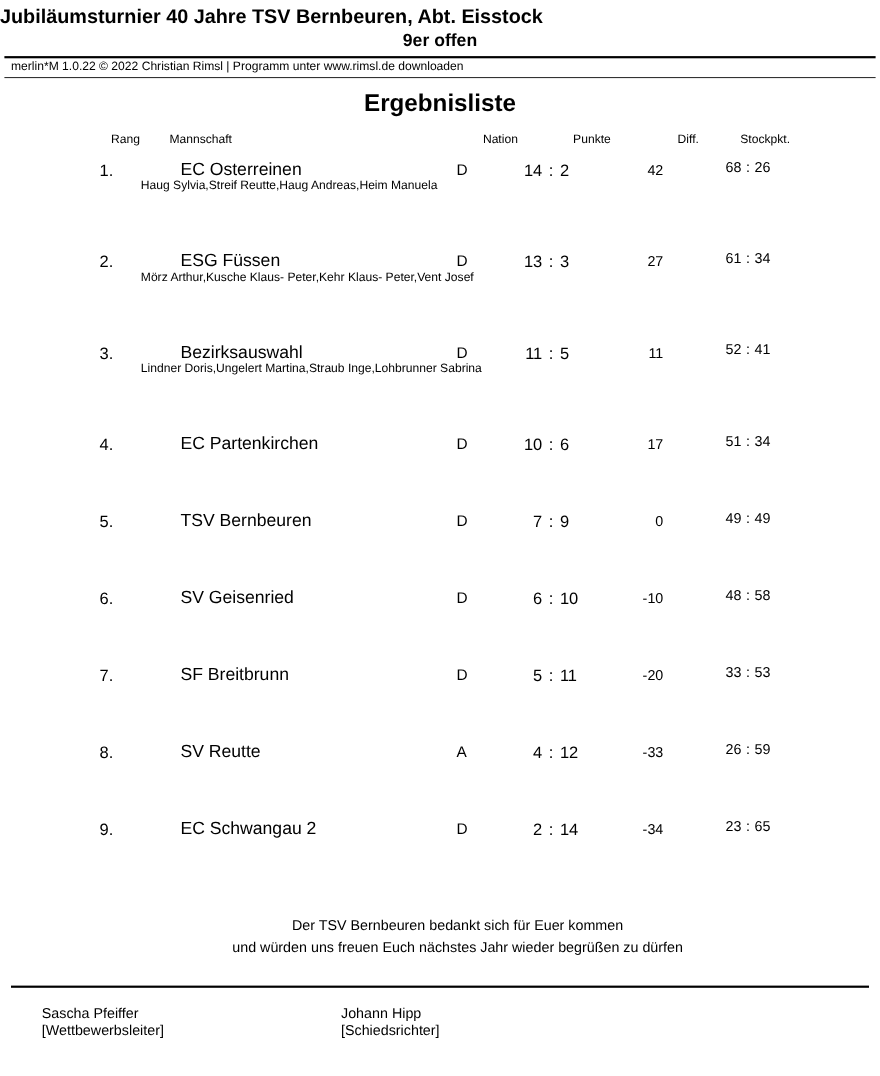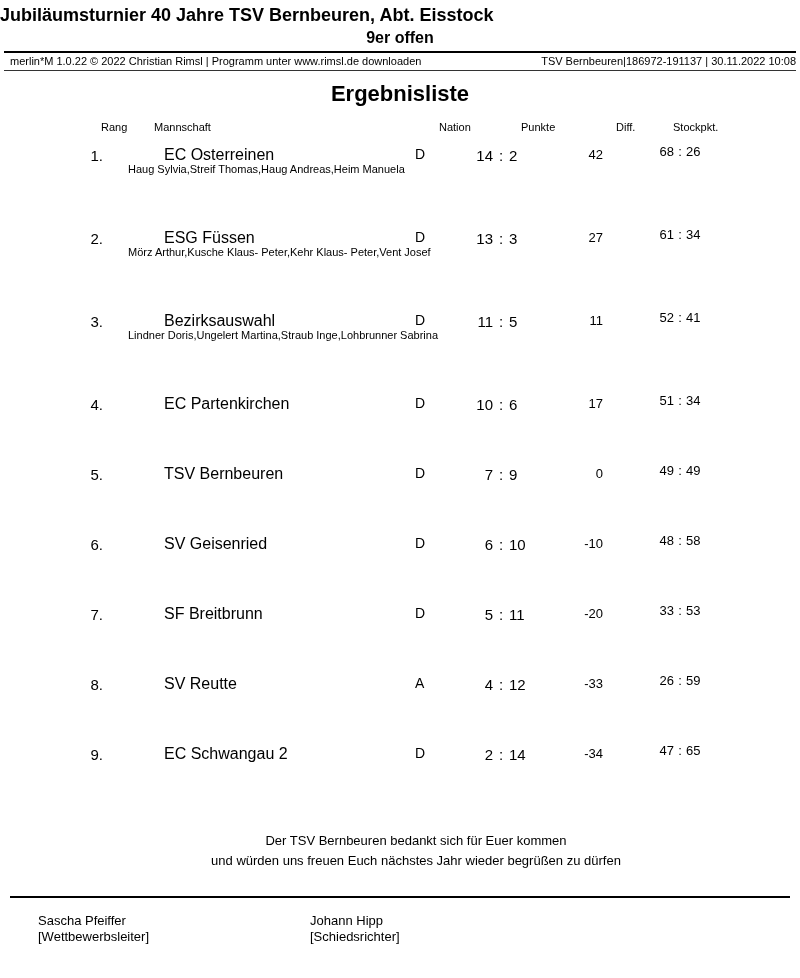--- a/index.html
+++ b/index.html
@@ -74,40 +74,39 @@
 <body>
 
 <div class="page">
 
   <div class="doc-title">Jubiläumsturnier 40 Jahre TSV Bernbeuren, Abt. Eisstock</div>
   <div class="doc-subtitle">9er offen</div>
 
   <div class="rule rule-top"></div>
   <div class="meta-row">
     <span>merlin*M 1.0.22 © 2022 Christian Rimsl | Programm unter www.rimsl.de downloaden</span>
-    <span>TSV Bernbeuren|186972-191137 | 30.11.2022 10:08</span>
   </div>
   <div class="rule rule-meta-bottom"></div>
 
   <div class="page-title">Ergebnisliste</div>
 
   <div class="table-header">
     <span class="h-rank">Rang</span>
     <span class="h-team">Mannschaft</span>
     <span class="h-nation">Nation</span>
     <span class="h-points">Punkte</span>
     <span class="h-diff">Diff.</span>
     <span class="h-stock">Stockpkt.</span>
   </div>
 
   <div class="rows">
       <div class="row has-players">
         <span class="cell rank">1.</span>
         <span class="cell team">EC Osterreinen</span>
-        <span class="cell players">Haug Sylvia,Streif Thomas,Haug Andreas,Heim Manuela</span>
+        <span class="cell players">Haug Sylvia,Streif Reutte,Haug Andreas,Heim Manuela</span>
         <span class="cell nation">D</span>
         <span class="cell points">
           <span class="pl">14</span>
           <span class="pc">:</span>
           <span class="pr">2</span>
         </span>
         <span class="cell diff">42</span>
         <span class="cell stock">
           <span class="sl">68</span>
           <span class="sc">:</span>
@@ -238,21 +237,21 @@
         <span class="cell team">EC Schwangau 2</span>
         <span class="cell players"></span>
         <span class="cell nation">D</span>
         <span class="cell points">
           <span class="pl">2</span>
           <span class="pc">:</span>
           <span class="pr">14</span>
         </span>
         <span class="cell diff">-34</span>
         <span class="cell stock">
-          <span class="sl">47</span>
+          <span class="sl">23</span>
           <span class="sc">:</span>
           <span class="sr">65</span>
         </span>
       </div>
     </div>
 
   <div class="thanks">
     <div>Der TSV Bernbeuren bedankt sich für Euer kommen</div>
     <div>und würden uns freuen Euch nächstes Jahr wieder begrüßen zu dürfen</div>
   </div>

